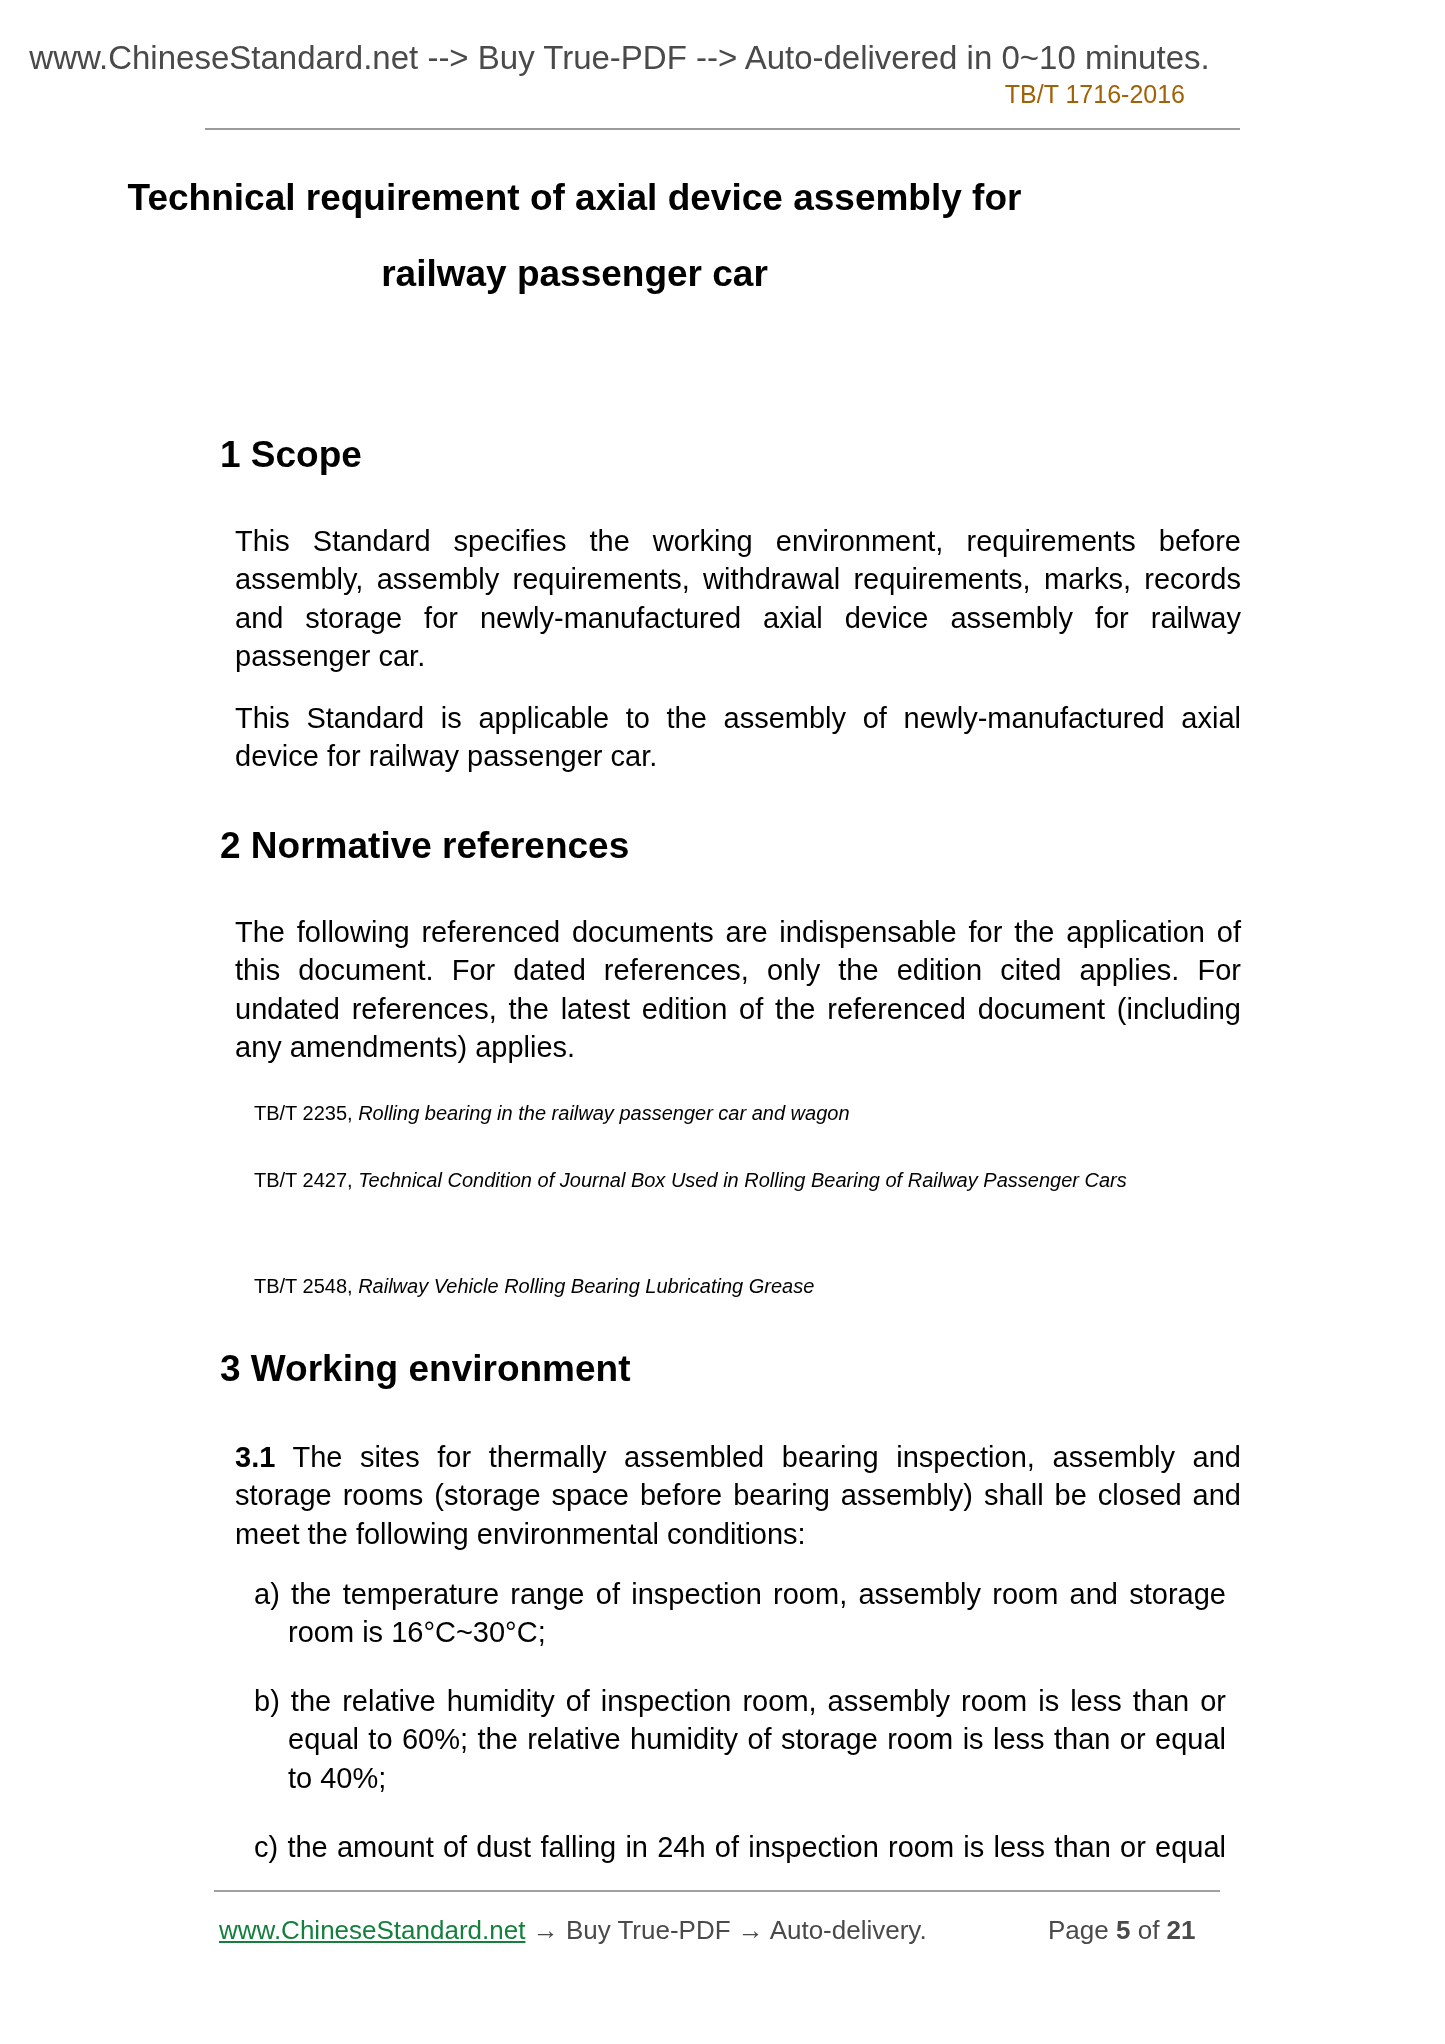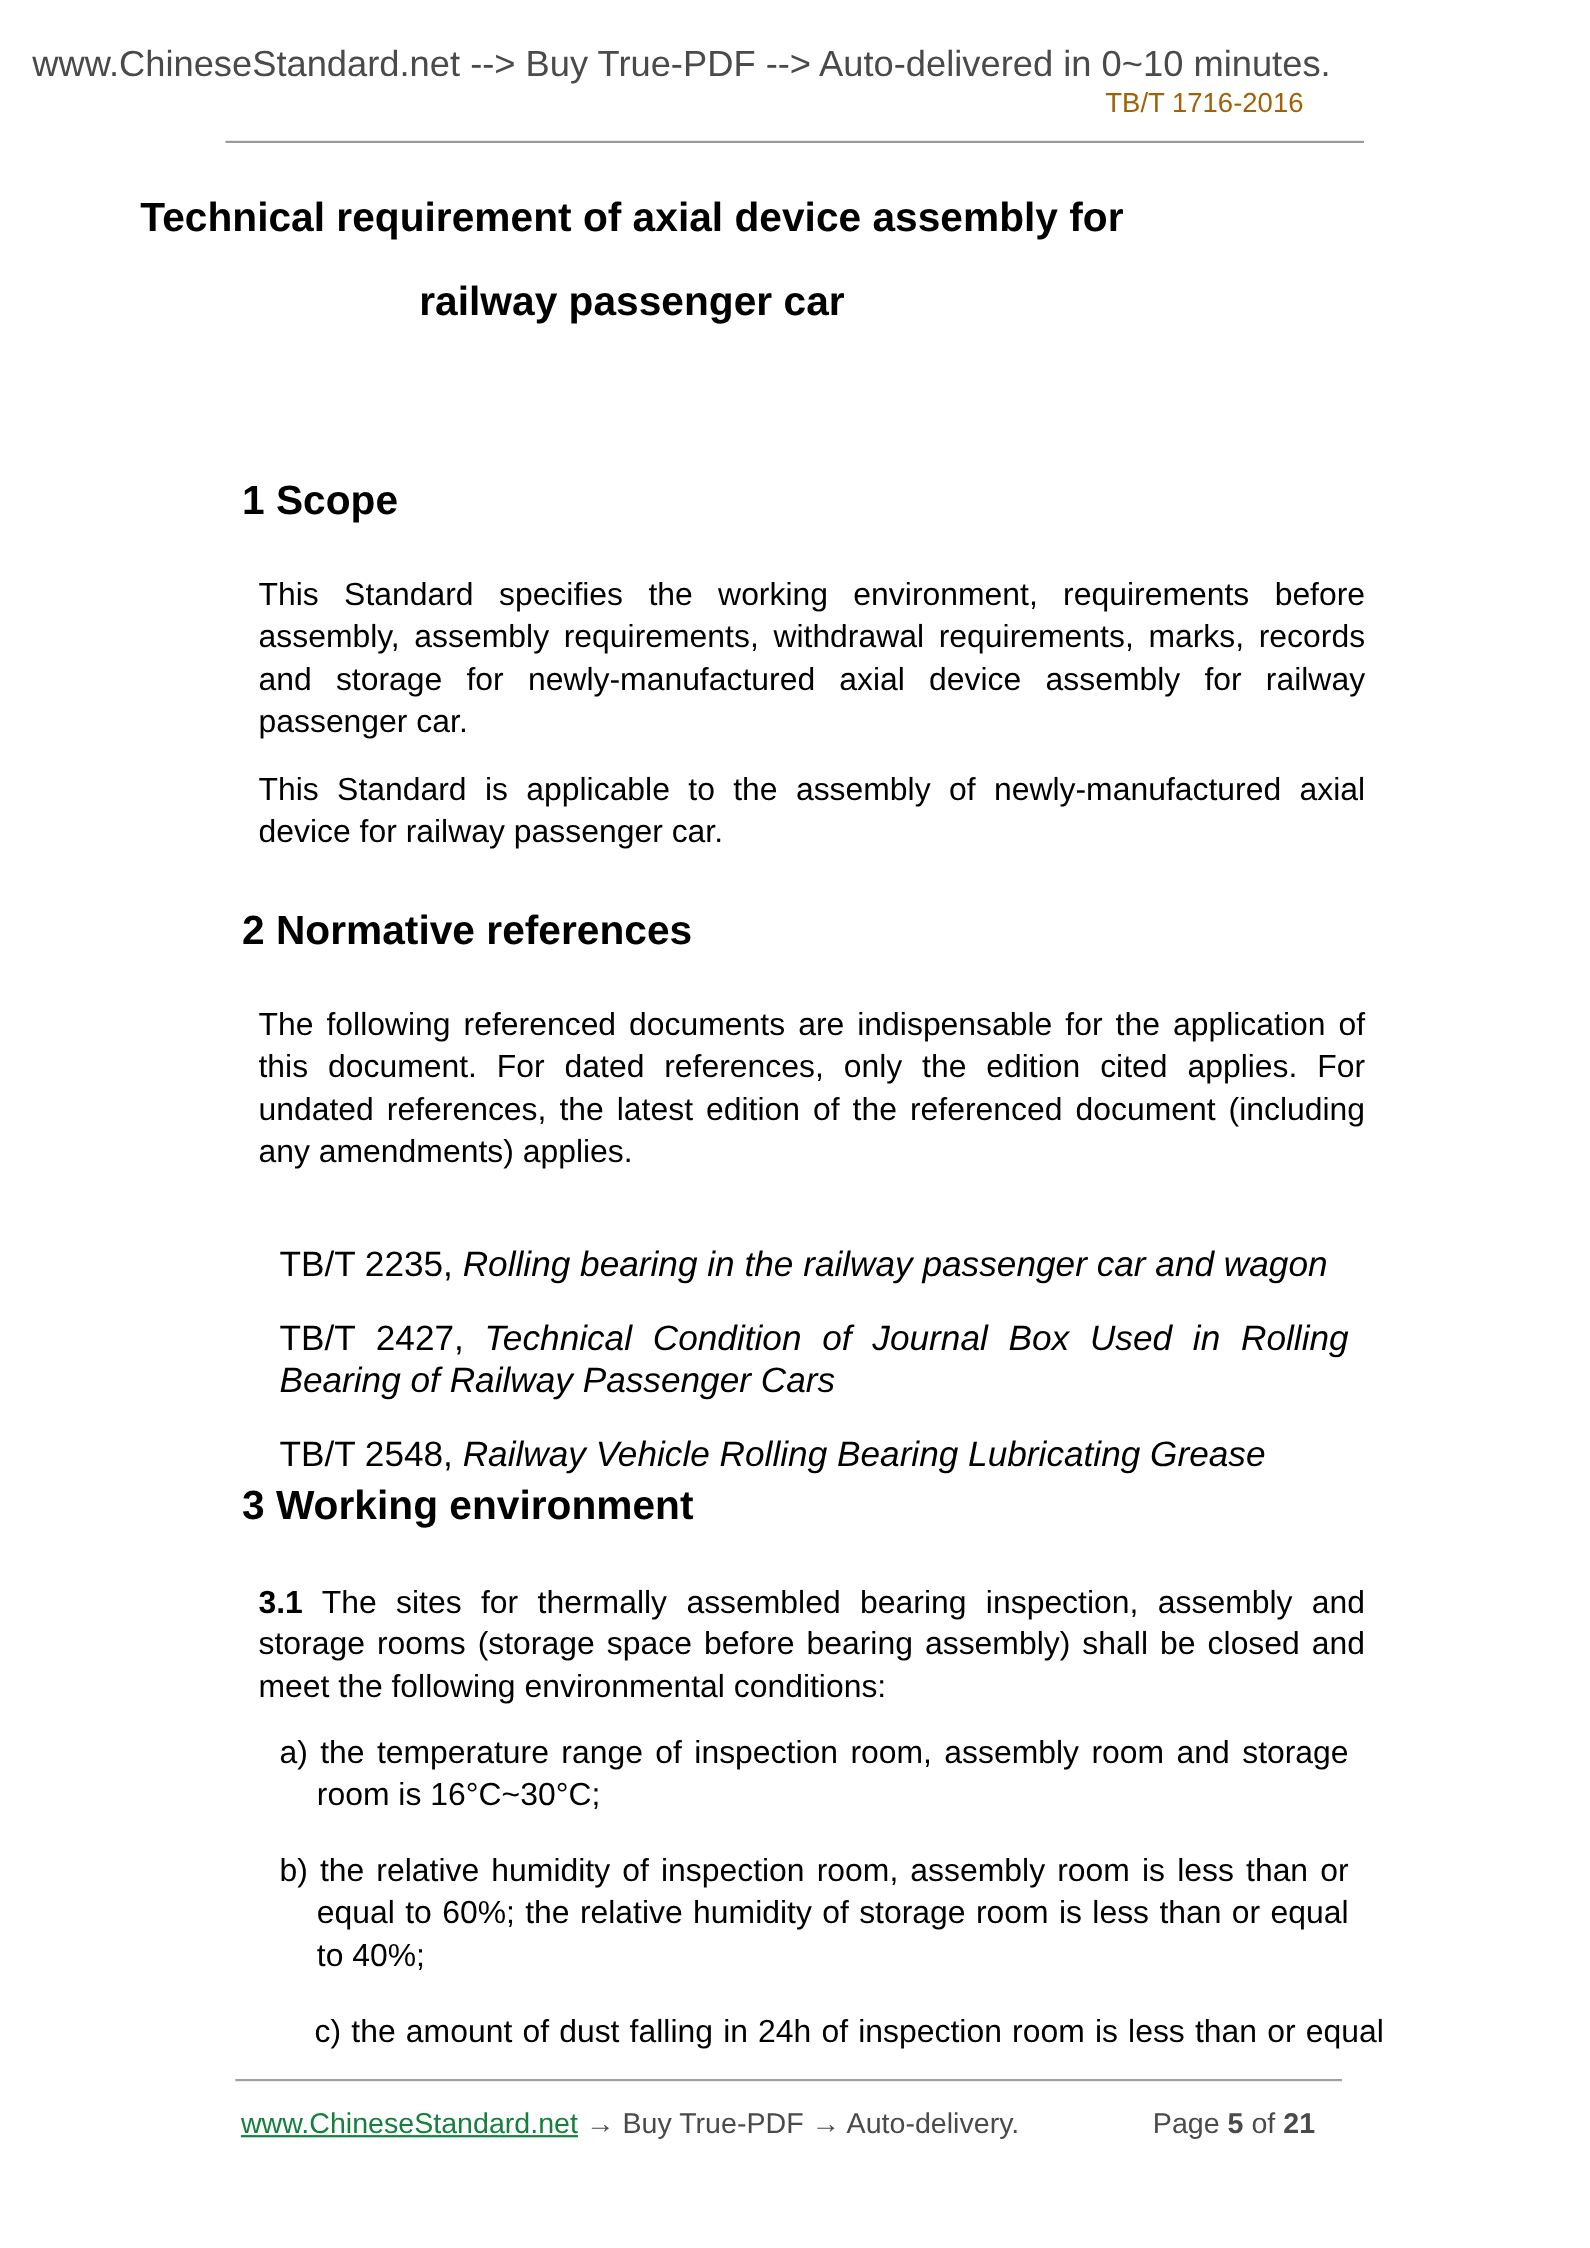--- a/index.html
+++ b/index.html
@@ -5,24 +5,24 @@
     html, body { margin: 0; padding: 0; background: #ffffff; }
     body { width: 1445px; height: 2044px; position: relative; overflow: hidden; font-family: "Liberation Sans", sans-serif; color: #000; }
     .abs { position: absolute; white-space: nowrap; }
     .hdr-site { left: 0; width: 1239px; text-align: center; top: 38px; font-size: 33px; line-height: 40px; color: #4a4a4a; }
     .hdr-id { left: 0; width: 1185px; text-align: right; top: 79px; font-size: 25px; line-height: 30px; color: #a16207; }
     .hdr-rule { left: 205px; top: 128px; width: 1035px; height: 2px; background: #9a9a9a; }
     .title { left: 0; width: 1149px; text-align: center; font-weight: bold; font-size: 37px; line-height: 44px; }
     .h1 { left: 220px; font-weight: bold; font-size: 37px; line-height: 44px; }
     .para { position: absolute; left: 220px; width: 1006px; font-size: 29px; line-height: 38.3px; text-align: justify; }
     .para.last-left { text-align-last: left; margin-left: 15px; }
-    .ref { position: absolute; left: 254px; width: 972px; font-size: 32px; line-height: 38.3px; text-align: justify; text-align-last: left; margin-top: 36px; }
+    .ref { position: absolute; left: 254px; width: 972px; font-size: 20px; line-height: 38.3px; text-align: justify; text-align-last: left; }
     .ref em { font-style: italic; }
     .item { position: absolute; left: 254px; width: 972px; font-size: 29px; line-height: 38.3px; text-align: justify; text-align-last: left; padding-left: 34px; text-indent: -34px; box-sizing: border-box; }
-    .justify-line { text-align: justify; text-align-last: justify; margin-left: 32px; }
+    .justify-line { text-align: justify; text-align-last: justify; }
     b.num { font-weight: bold; }
     .ftr-rule { left: 214px; top: 1890px; width: 1006px; height: 2px; background: #a0a0a0; }
     .ftr-left { left: 219px; top: 1915px; font-size: 26px; line-height: 30px; color: #4a4a4a; }
     .ftr-left a { color: #15803d; text-decoration: underline; }
     .ftr-right { left: 1048px; top: 1915px; font-size: 26px; line-height: 30px; color: #4a4a4a; }
     .ftr-right b { font-weight: bold; }
   </style>
 </head>
 <body>
 

